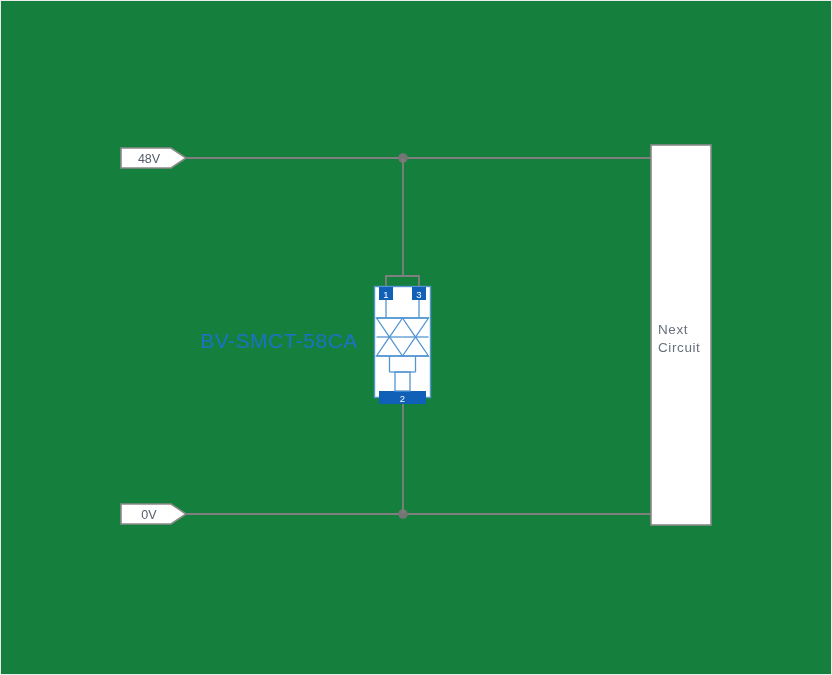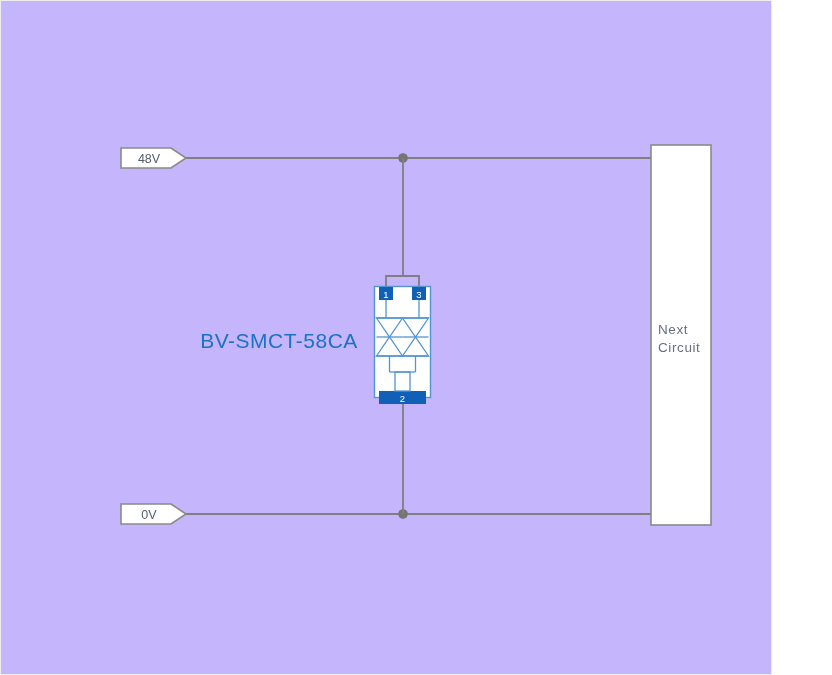--- a/index.html
+++ b/index.html
@@ -1,20 +1,20 @@
 <!DOCTYPE html>
 <html><head>
 <meta charset="utf-8">
 <style>
   html, body { margin: 0; padding: 0; background: #ffffff; }
   .canvas {
     position: relative;
-    width: 772px;
+    width: 832px;
     height: 675px;
-    background: #c4b5fd;
+    background: #15803d;
     box-shadow: inset 0 0 0 1px #ededed;
     font-family: "Liberation Sans", sans-serif;
     overflow: hidden;
   }
   svg { display: block; }
 
   .wire      { stroke: #7f7f7f; stroke-width: 1.8; fill: none; }
   .dot       { fill: #757575; stroke: none; }
   .tag       { fill: #ffffff; stroke: #8a8a8a; stroke-width: 1.6; }
   .tag-text  { fill: #55606a; font-size: 12.5px; font-family: "Liberation Sans", sans-serif; }

